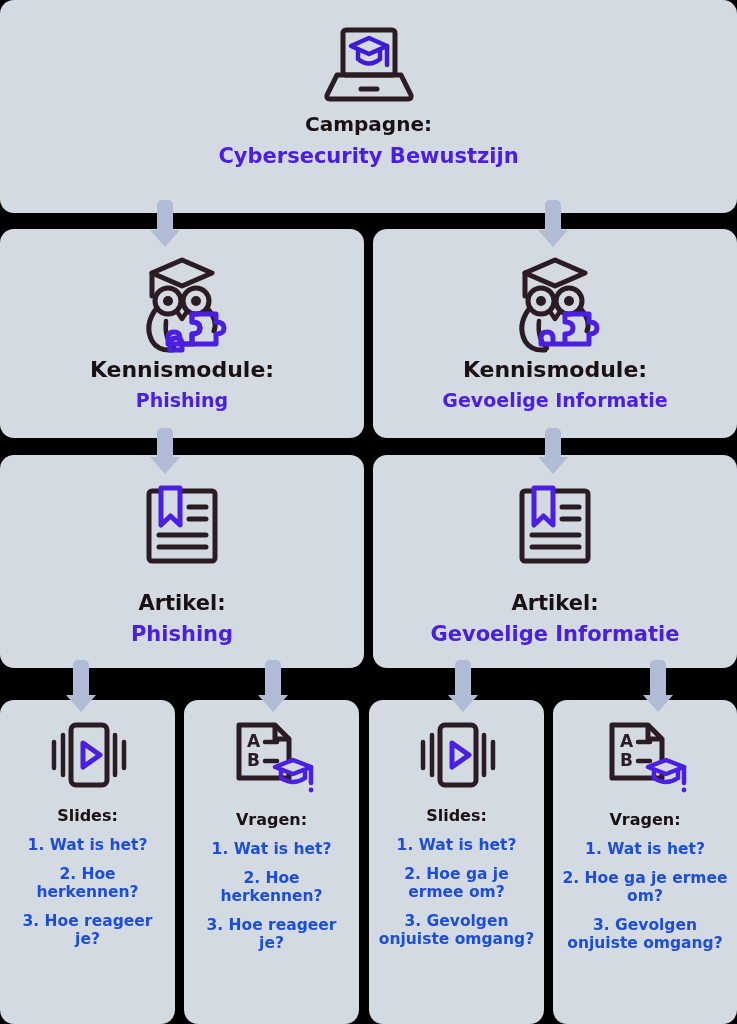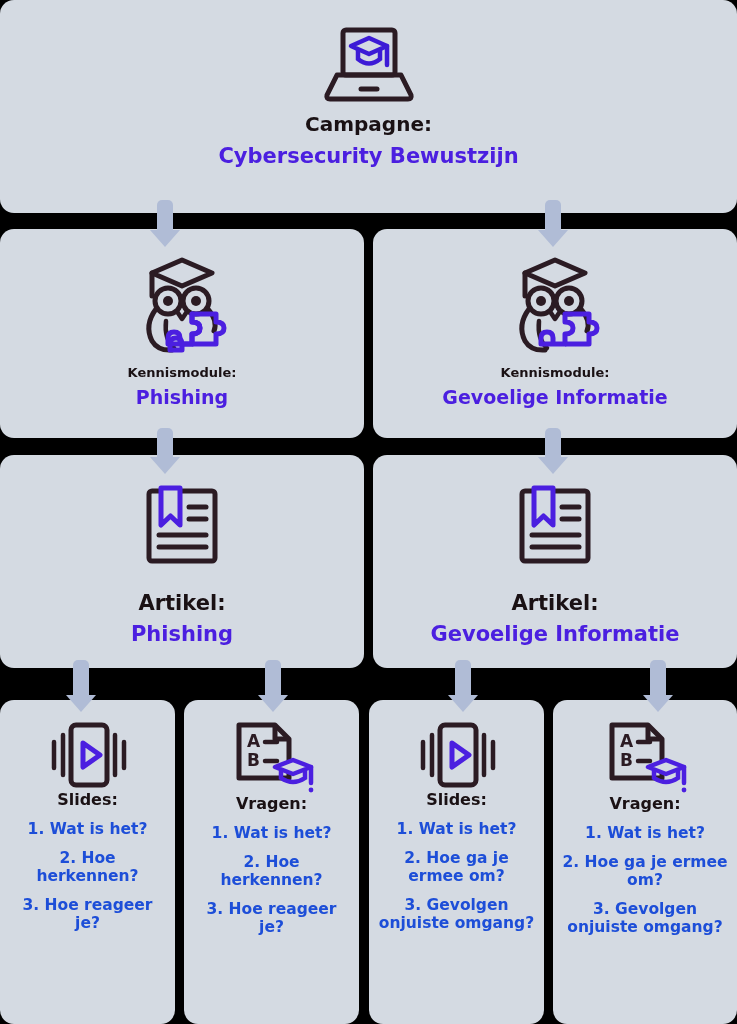--- a/index.html
+++ b/index.html
@@ -86,41 +86,41 @@
   }
   #card-campaign .title-dark { font-size: 20px; margin-top: 8px; }
   #card-campaign .title-accent { font-size: 21px; margin-top: 7px; }
 
   
   .card-module {
     top: 229px; height: 209px; padding-top: 22px;
   }
   #card-module-1 { left: 0px;   width: 364px; }
   #card-module-2 { left: 373px; width: 364px; }
-  .card-module .title-dark  { font-size: 13px; margin-top: 8px; }
+  .card-module .title-dark  { font-size: 22px; }
   .card-module .title-accent{ font-size: 19px; margin-top: 6px; }
 
   
   .card-article {
     top: 455px; height: 213px; padding-top: 30px;
   }
   #card-article-1 { left: 0px;   width: 364px; }
   #card-article-2 { left: 373px; width: 364px; }
   .card-article .title-dark  { font-size: 21px; margin-top: 24px; }
   .card-article .title-accent{ font-size: 21px; margin-top: 6px; }
 
   
   .card-leaf {
     top: 700px; height: 324px; padding-top: 20px; width: 175px;
   }
   #card-leaf-1 { left: 0px; }
   #card-leaf-2 { left: 184px; }
   #card-leaf-3 { left: 369px; }
   #card-leaf-4 { left: 553px; width: 184px; }
-  .card-leaf .title-dark { font-size: 16px; margin-top: 1px; }
+  .card-leaf .title-dark { font-size: 16px; margin-top: 17px; }
   .card-leaf .list-item  { font-size: 15.5px; margin-top: 11px; padding: 0 8px; }
   .card-leaf .list-item:first-of-type { margin-top: 9px; }
 </style>
 </head>
 <body>
 
 <div id="flow">
 
   <div class="card" id="card-campaign">
     <div class="icon-wrap">

